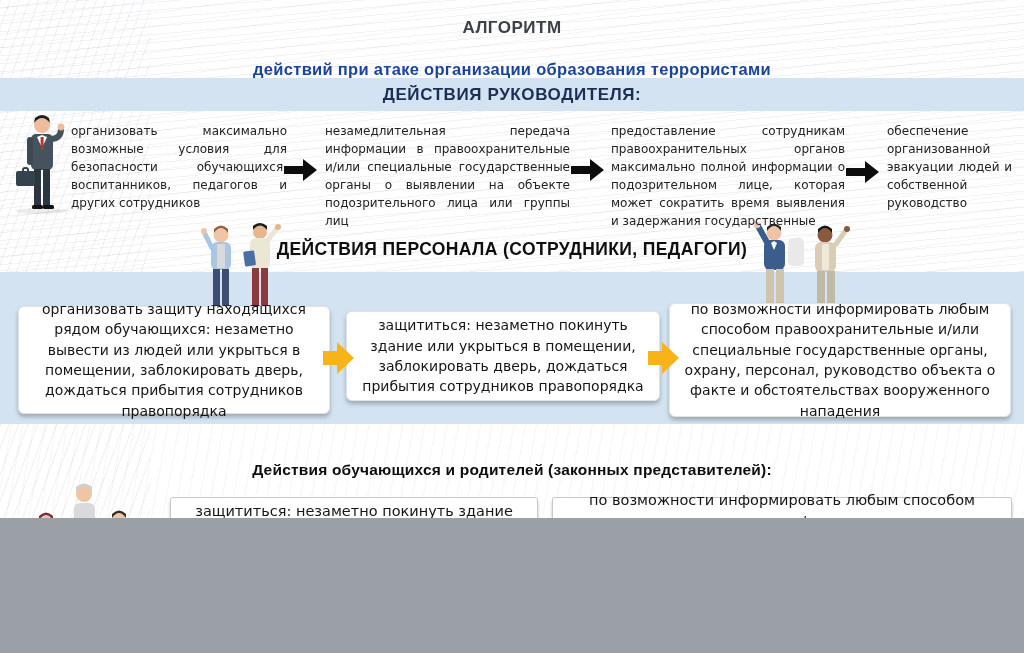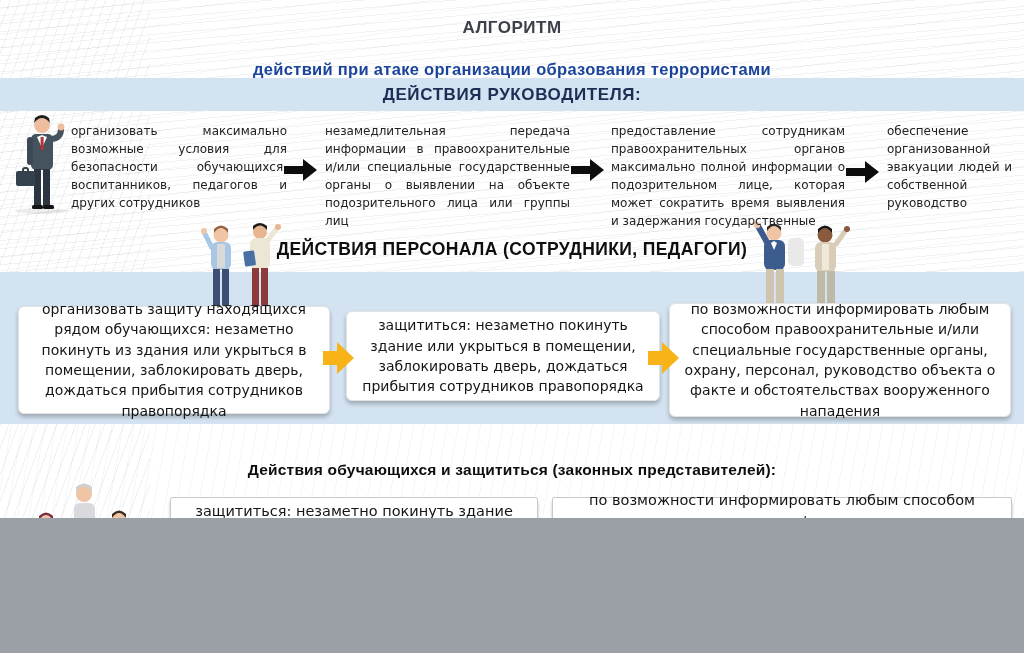--- a/index.html
+++ b/index.html
@@ -199,35 +199,35 @@
       <rect x="90" y="24" width="7" height="26" fill="#efe9da"></rect>
       <rect x="85" y="51" width="8" height="34" fill="#bfb9a8"></rect>
       <rect x="95" y="51" width="8" height="34" fill="#bfb9a8"></rect>
       <rect x="83" y="85" width="11" height="4" rx="1.5" fill="#2a2a2a"></rect>
       <rect x="95" y="85" width="11" height="4" rx="1.5" fill="#2a2a2a"></rect>
     </svg>
   </span>
 
   <div class="sec2-header">ДЕЙСТВИЯ  ПЕРСОНАЛА  (СОТРУДНИКИ,  ПЕДАГОГИ)</div>
 
-  <div class="white-box box-s1">организовать защиту  находящихся  рядом обучающихся:  незаметно покинуть из здания  или  укрыться в помещении, заблокировать дверь, дождаться прибытия  сотрудников  правопорядка</div>
+  <div class="white-box box-s1">организовать защиту  находящихся  рядом обучающихся:  незаметно вывести из людей  или  укрыться в помещении, заблокировать дверь, дождаться прибытия  сотрудников  правопорядка</div>
   <span class="yellow-arrow yellow-arrow-1">
     <svg width="31" height="36" viewBox="0 0 31 36">
         <polygon points="0,11 14,11 14,2 31,18 14,34 14,25 0,25" fill="#f7b318"></polygon>
       </svg>
   </span>
   <div class="white-box box-s2">защититься:  незаметно покинуть здание  или  укрыться в помещении, заблокировать дверь, дождаться прибытия  сотрудников  правопорядка</div>
   <span class="yellow-arrow yellow-arrow-2">
     <svg width="31" height="36" viewBox="0 0 31 36">
         <polygon points="0,11 14,11 14,2 31,18 14,34 14,25 0,25" fill="#f7b318"></polygon>
       </svg>
   </span>
   <div class="white-box box-s3">по  возможности  информировать  любым способом правоохранительные  и/или специальные государственные органы, охрану,  персонал,  руководство  объекта о факте  и  обстоятельствах  вооруженного нападения</div>
 
-  <div class="sec3-header">Действия  обучающихся  и  защититься  (законных  представителей):</div>
+  <div class="sec3-header">Действия  обучающихся  и  родителей  (законных  представителей):</div>
 
   <span class="illus illus-family">
     <svg width="148" height="122" viewBox="0 0 148 122">
       <ellipse cx="72" cy="117" rx="64" ry="4" fill="rgba(0,0,0,0.08)"></ellipse>
       <circle cx="62" cy="18" r="8" fill="#f0c5a5"></circle>
       <path d="M54 16 q8 -11 16 0 l0 -5 q-8 -7 -16 0 z" fill="#cfcfcf"></path>
       <rect x="52" y="27" width="21" height="36" rx="6" fill="#d9d9de"></rect>
       <rect x="54" y="62" width="8" height="48" fill="#4b4b5e"></rect>
       <rect x="64" y="62" width="8" height="48" fill="#4b4b5e"></rect>
       <rect x="52" y="110" width="11" height="4" rx="1.5" fill="#222"></rect>

